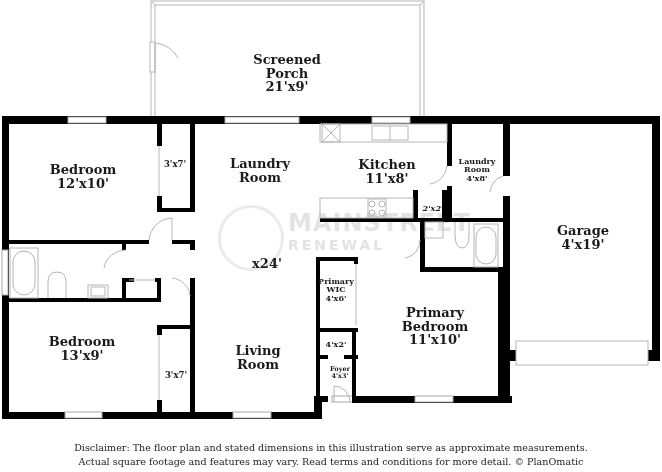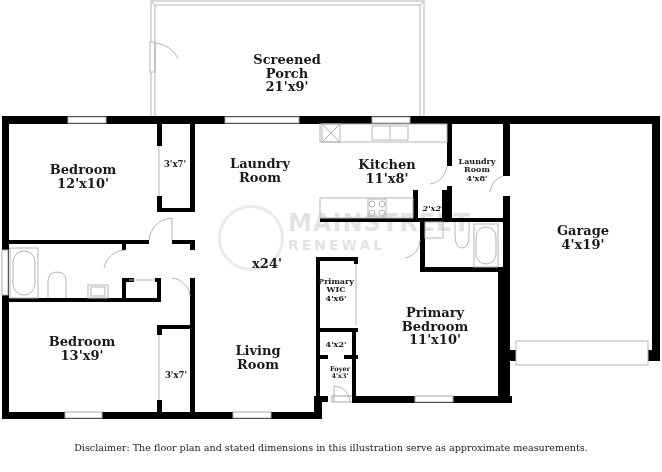--- a/index.html
+++ b/index.html
@@ -254,13 +254,14 @@
   <span class="dm">3'x7'</span>
 </div>
 
 <div class="label lg" style="left:258px;top:358px;">
   <span class="nm">Living</span>
   <span class="nm">Room</span>
 </div>
 
 <div class="disclaimer">
   <div>Disclaimer: The floor plan and stated dimensions in this illustration serve as approximate measurements.</div>
+  <div>Actual square footage and features may vary. Read terms and conditions for more detail. © PlanOmatic</div>
 </div>
 
 </body></html>

